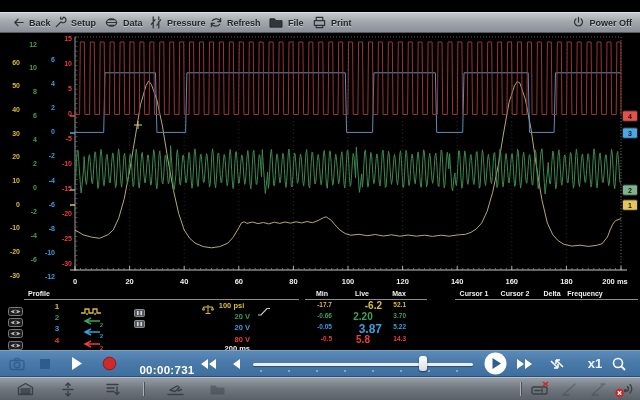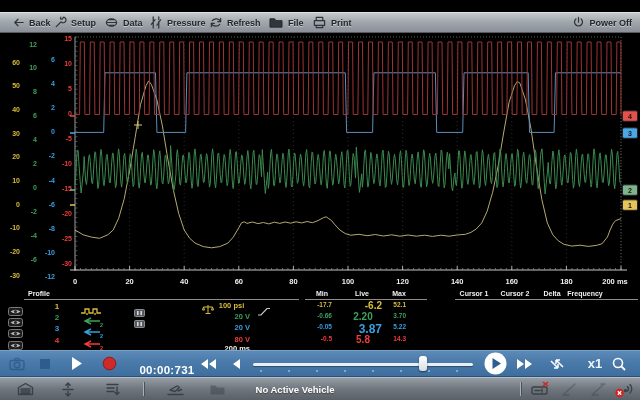--- a/index.html
+++ b/index.html
@@ -522,23 +522,20 @@
     <div class="sb" style="left:165px;width:20px">
       <svg width="17" height="13" viewBox="0 0 17 13">
           <path class="sicon" d="M1 11.5 H16 M3 7 L10 3 L12.5 4.5 L8 8.5 Z M11 8 L14.5 6.5"></path>
         </svg>
     </div>
     <div class="sb" style="left:207px;width:20px;opacity:.45">
       <svg width="17" height="13" viewBox="0 0 17 13">
           <path d="M1.5 2.5 h5 l1.5 2 h7.5 v7 h-14 z" fill="#3a4046"></path>
         </svg>
     </div>
-    <div class="sb" style="left:240px;width:110px">
-      <span id="sb-vehicle">No Active Vehicle</span>
-    </div>
     <div class="sb-div" style="left:520px"></div>
     <div class="sb" style="left:530px;width:22px">
       <svg width="20" height="16" viewBox="0 0 20 16">
           <rect x="1" y="6" width="15" height="7" rx="1.5" class="sicon"></rect>
           <path class="sicon" d="M4 9.5 h2 M7 9.5 h2 M11 8 v3"></path>
           <path d="M12 1 L17 5 M17 1 L12 5" stroke="#d42222" stroke-width="1.6"></path>
         </svg>
     </div>
     <div class="sb" style="left:560px;width:20px;opacity:.4">
       <svg width="16" height="14" viewBox="0 0 16 14">

